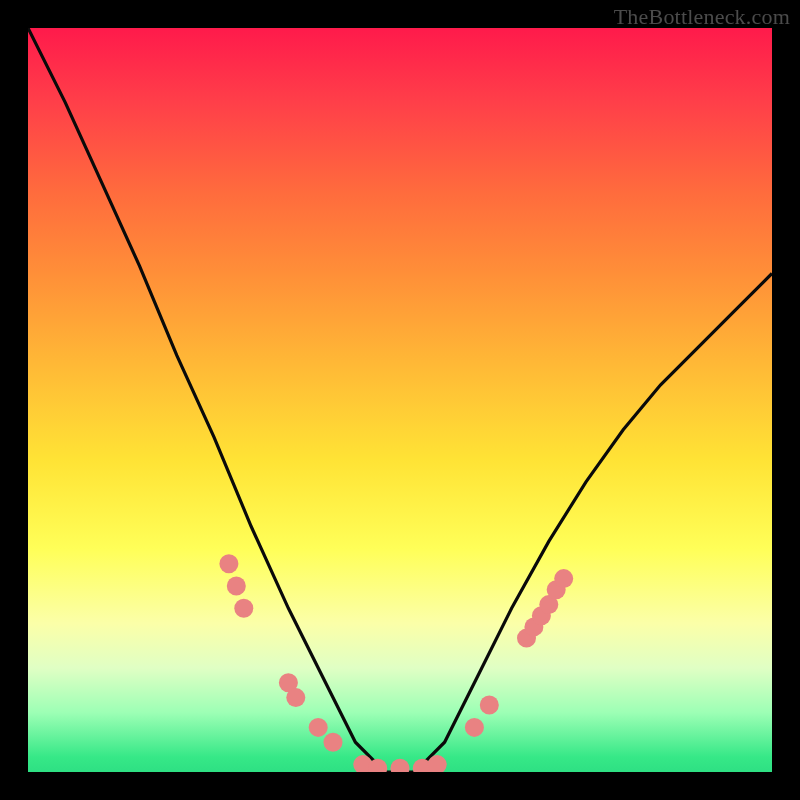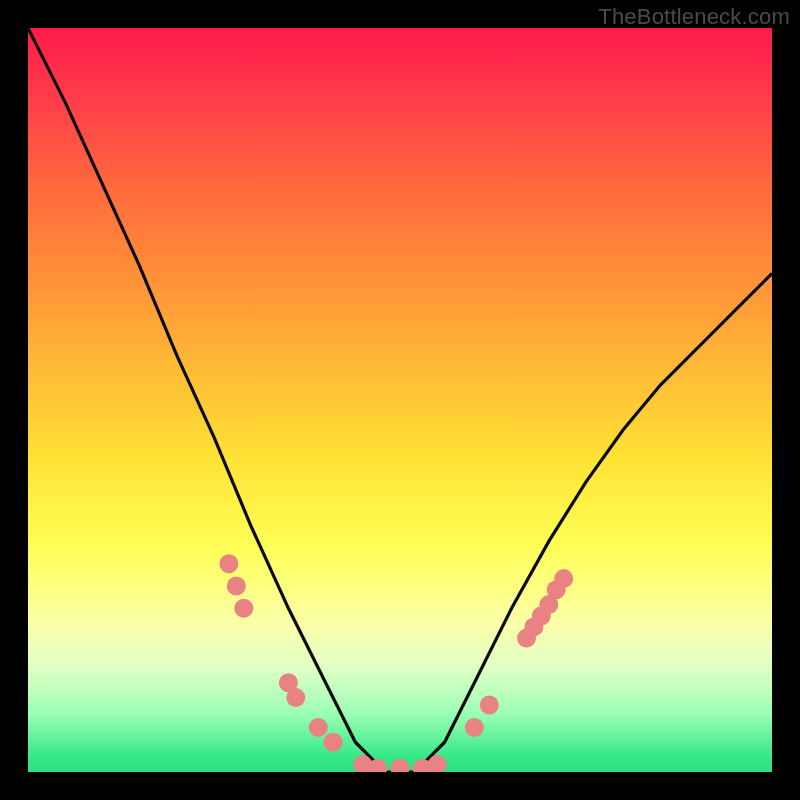--- a/index.html
+++ b/index.html
@@ -10,20 +10,21 @@
     background: #000;
     font-family: Arial, Helvetica, sans-serif;
   }
   .frame {
     position: absolute;
     left: 0;
     top: 0;
     width: 800px;
     height: 776px;
     background: #000;
+    font-family: Liberation Serif, serif;
   }
   .plot {
     position: absolute;
     left: 28px;
     top: 28px;
     width: 744px;
     height: 744px;
     overflow: hidden;
   }
   .gradient {

